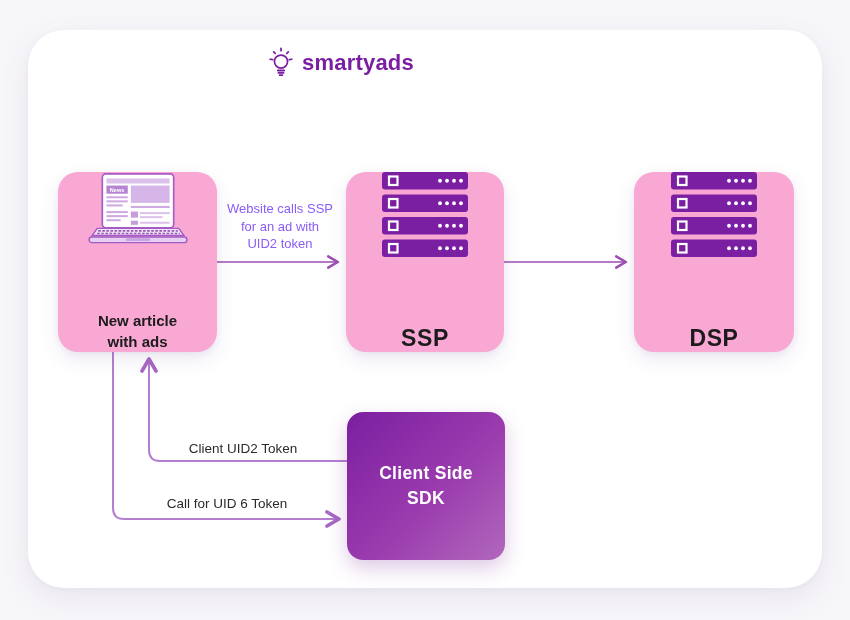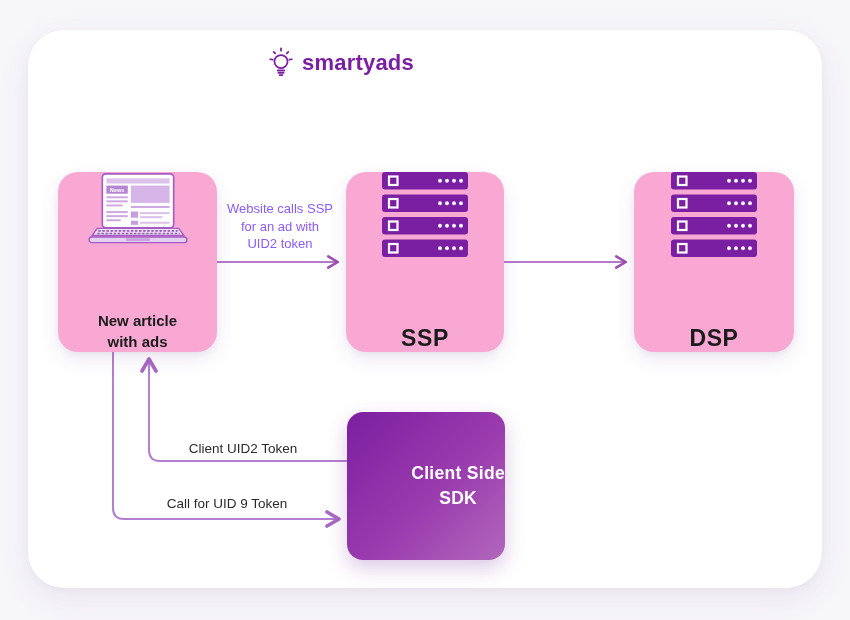--- a/index.html
+++ b/index.html
@@ -46,21 +46,21 @@
   .flow-label-1{left:208px;top:200px;width:144px;}
   .flow-label-2{left:496px;top:200px;width:144px;}
   .conn-label{
     position:absolute;text-align:center;color:#2b2b2b;font-size:13.5px;white-space:pre-line;
   }
   .conn-label-return{left:158px;top:441px;width:170px;}
   .conn-label-call{left:142px;top:496px;width:170px;}
   .sdk-box{
     position:absolute;left:347px;top:412px;width:158px;height:148px;border-radius:16px;
     background:linear-gradient(135deg,#7c1fa0 0%,#9a3bae 55%,#b168bc 100%);
-    display:flex;align-items:center;justify-content:flex-end;
+    display:flex;align-items:center;justify-content:center;
     box-shadow:0 8px 20px rgba(120,40,150,0.25);
   }
   .sdk-label{
     color:#ffffff;font-size:17.5px;font-weight:700;text-align:center;line-height:1.45;
     white-space:pre-line;letter-spacing:0.3px;
   }
   .overlay{position:absolute;left:0;top:0;width:850px;height:620px;pointer-events:none;}
 </style>
 </head>
 <body>
@@ -213,15 +213,15 @@
 
   <div class="sdk-box">
     <div class="sdk-label">Client Side
 SDK</div>
   </div>
 
   <div class="flow-label flow-label-1">Website calls SSP
 for an ad with
 UID2 token</div>
   <div class="conn-label conn-label-return">Client UID2 Token</div>
-  <div class="conn-label conn-label-call">Call for UID 9 Token</div>
+  <div class="conn-label conn-label-call">Call for UID 6 Token</div>
 
 </div>
 
 </body></html>

